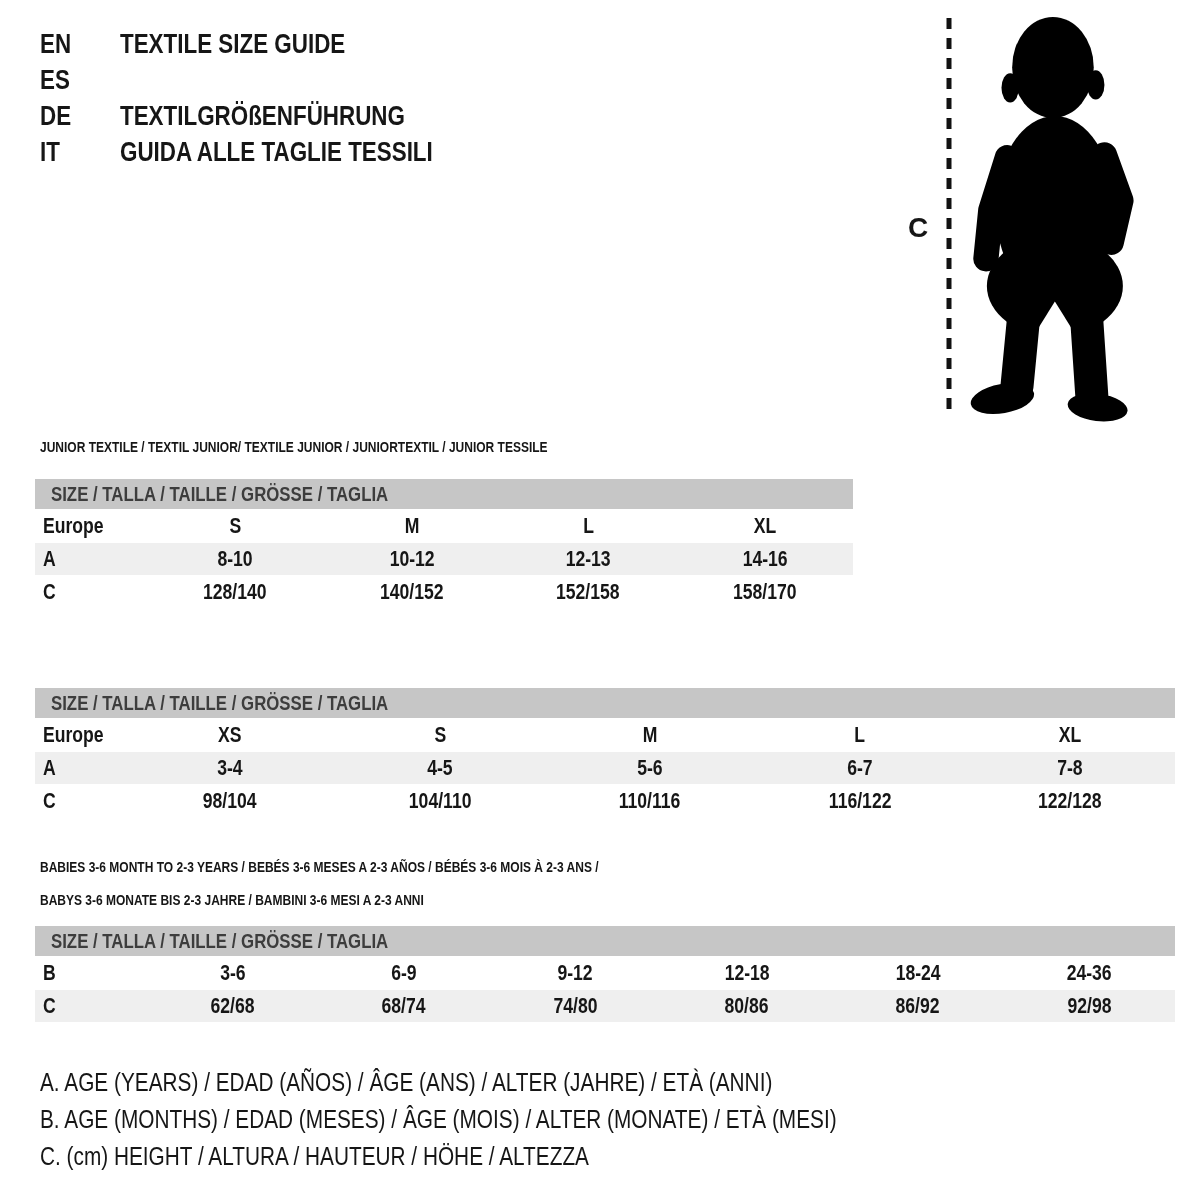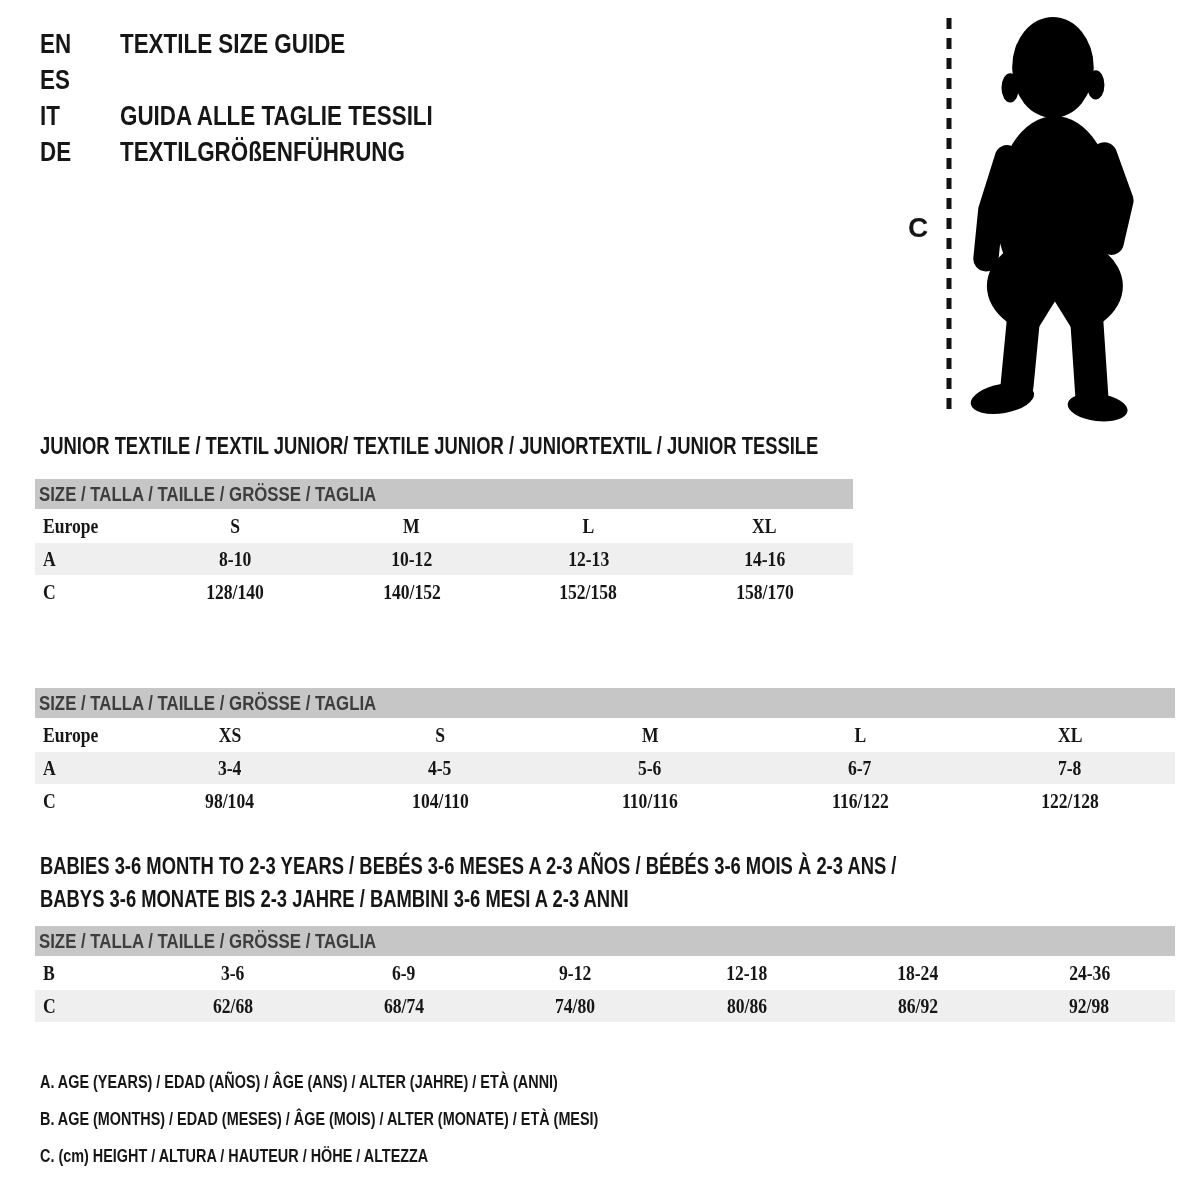--- a/index.html
+++ b/index.html
@@ -17,62 +17,62 @@
   .lang-code{position:absolute;left:0;text-align:right;}
   .lang-label{position:absolute;left:80px;}
   .lang-row{position:relative;width:600px;}
 
   
   .measure-line{position:absolute;left:944px;top:14px;}
   .measure-label{position:absolute;left:908px;top:212px;font-size:28px;font-weight:bold;}
   .baby{position:absolute;left:958px;top:14px;}
 
   
-  .sec-title{position:absolute;left:40px;font-size:23px;font-weight:bold;line-height:33px;}
+  .sec-title{position:absolute;left:40px;font-size:15px;font-weight:bold;line-height:33px;}
   .subm{font-size:0.62em;position:relative;top:0.28em;}
 
   
   .size-table{position:absolute;left:35px;}
   .tbl-header{
     height:30px;background:var(--table-header-bg,#c6c6c6);
-    display:flex;align-items:center;padding-left:4px;
+    display:flex;align-items:center;padding-left:16px;
     font-size:21px;font-weight:bold;color:#3d3d3d;box-sizing:border-box;
   }
-  .tbl-row{height:33px;display:flex;align-items:center;border-top:1px solid #fff;box-sizing:border-box;font-family:Liberation Serif, serif;}
+  .tbl-row{height:33px;display:flex;align-items:center;border-top:1px solid #fff;box-sizing:border-box;}
   .tbl-row.shaded{background:var(--row-shaded-bg,#efefef);}
   .tbl-label{width:var(--label-w,112px);padding-left:8px;font-size:22px;font-weight:bold;box-sizing:border-box;}
   .tbl-cell{flex:1;text-align:center;font-size:22px;font-weight:bold;}
   .t-junior{top:479px;width:818px;--label-w:112px;}
   .t-children{top:688px;width:1140px;--label-w:90px;}
   .t-babies{top:926px;width:1140px;--label-w:112px;}
 
   
   .legend{position:absolute;left:40px;top:1064px;}
-  .legend-line{height:37px;line-height:37px;font-size:18px;font-weight:bold;}
+  .legend-line{height:37px;line-height:37px;font-size:26px;font-weight:normal;}
 </style>
 </head>
 <body>
 
 <div class="canvas">
 
   <div class="lang-block">
     <div class="lang-row">
       <span class="lang-code"><span class="cx-l">EN</span></span>
       <span class="lang-label"><span class="cx-l">TEXTILE SIZE GUIDE</span></span>
     </div>
     <div class="lang-row">
       <span class="lang-code"><span class="cx-l">ES</span></span>
     </div>
     <div class="lang-row">
+      <span class="lang-code"><span class="cx-l">DE</span></span>
+      <span class="lang-label"><span class="cx-l">TEXTILGRÖßENFÜHRUNG</span></span>
+    </div>
+    <div class="lang-row">
       <span class="lang-code"><span class="cx-l">IT</span></span>
       <span class="lang-label"><span class="cx-l">GUIDA ALLE TAGLIE TESSILI</span></span>
-    </div>
-    <div class="lang-row">
-      <span class="lang-code"><span class="cx-l">DE</span></span>
-      <span class="lang-label"><span class="cx-l">TEXTILGRÖßENFÜHRUNG</span></span>
     </div>
   </div>
 
   <svg class="measure-line" width="10" height="408">
     <line x1="5" y1="4" x2="5" y2="404" stroke="#111" stroke-width="5" stroke-dasharray="11 9"></line>
   </svg>
   <div class="measure-label">C</div>
 
   <svg class="baby" width="186" height="408" viewBox="0 0 190 420">
     <g fill="#000" stroke="none">

